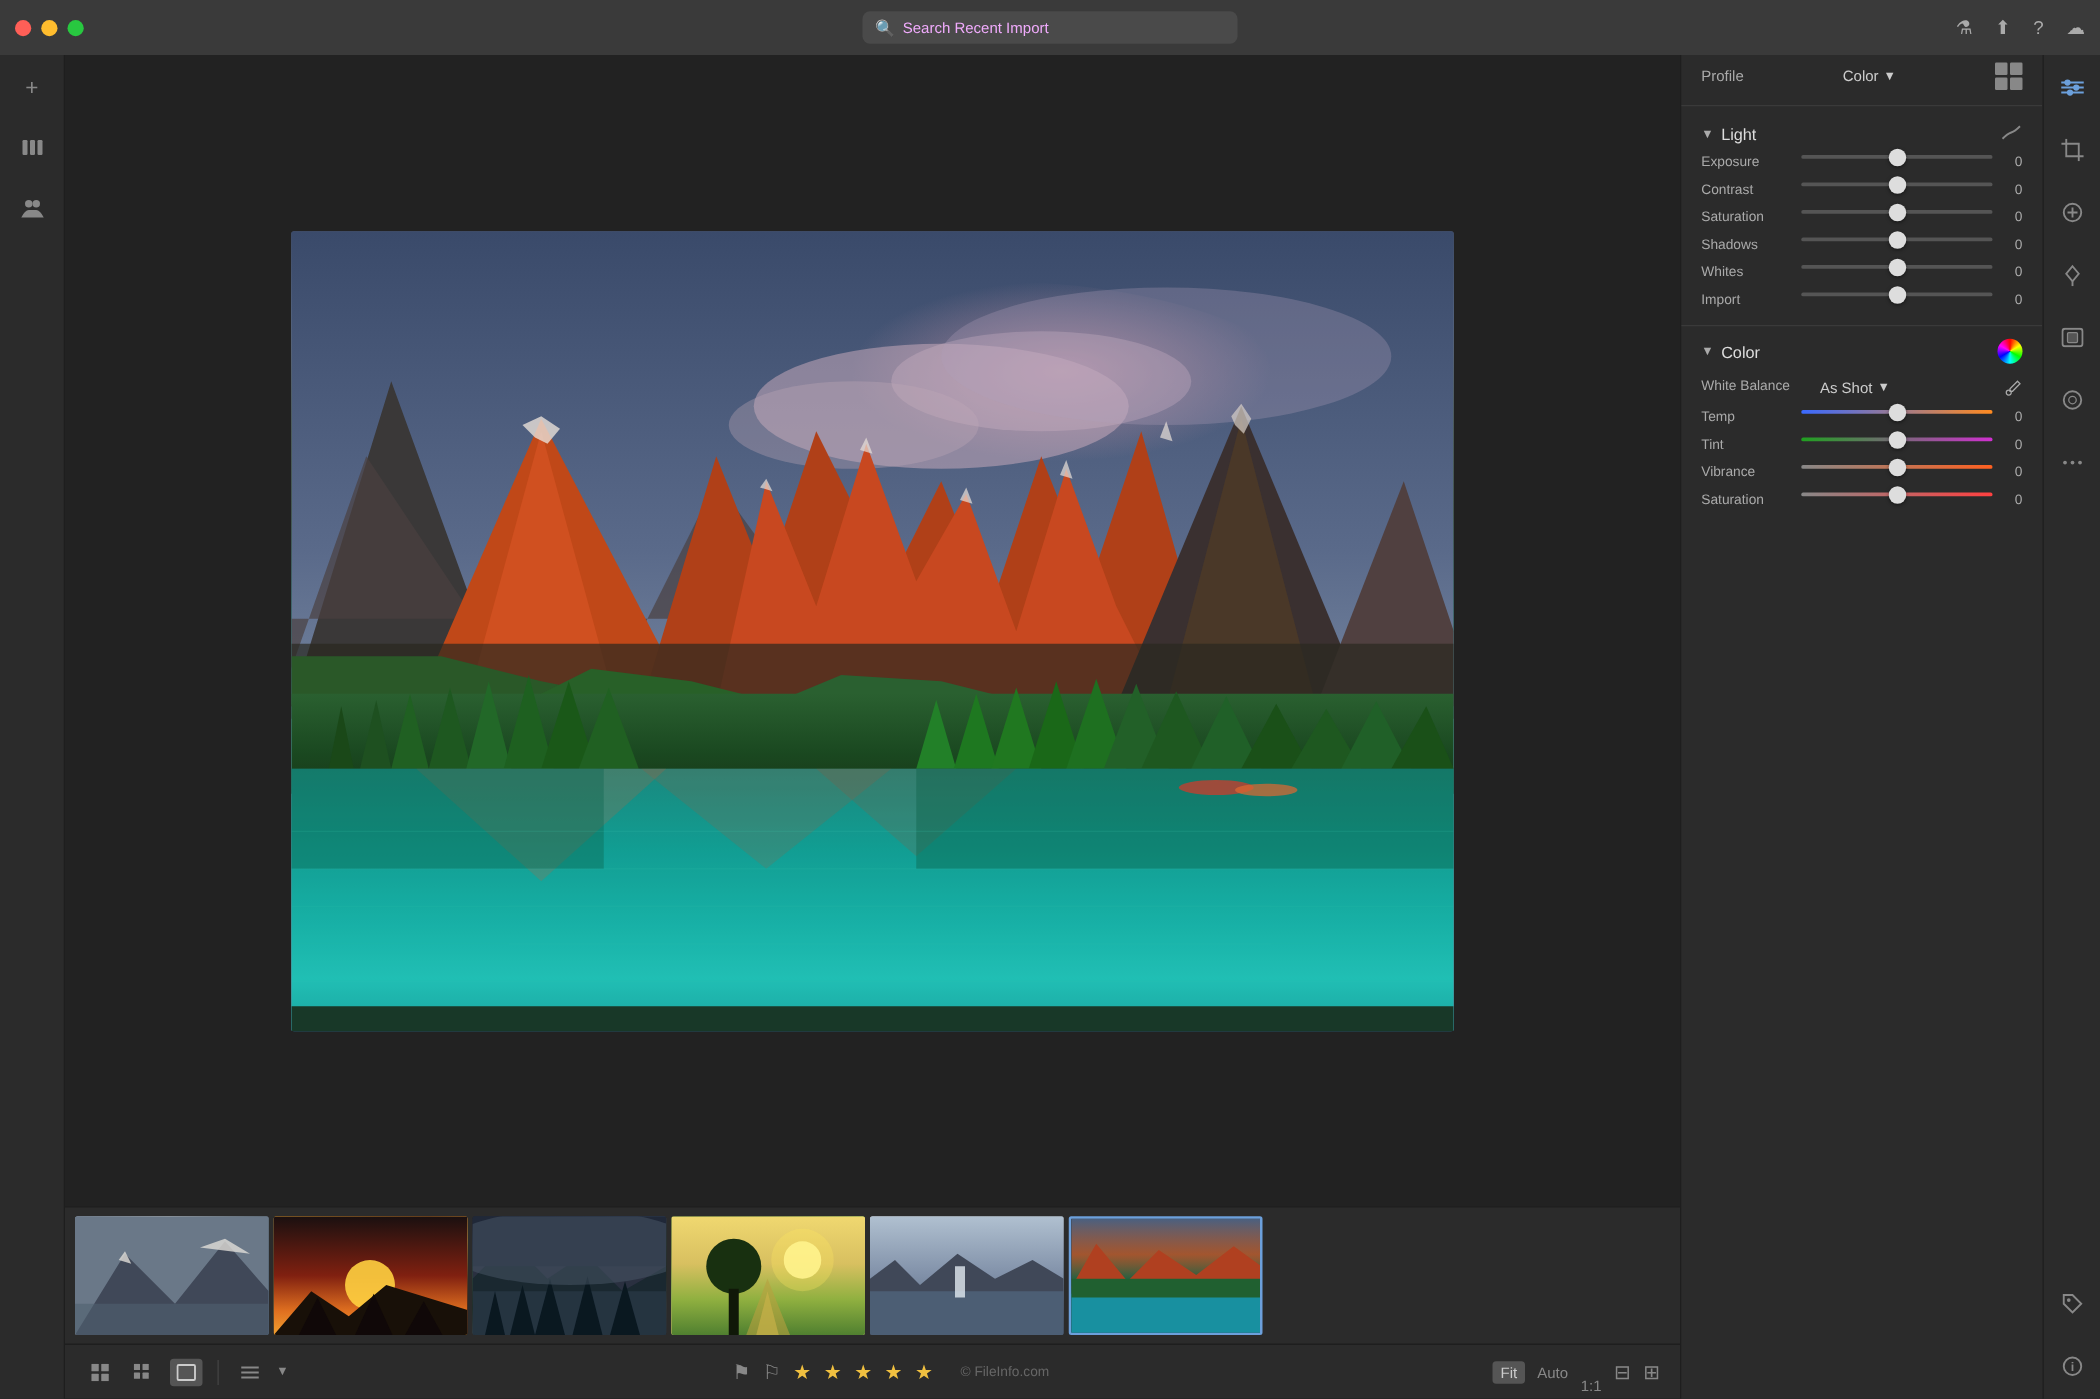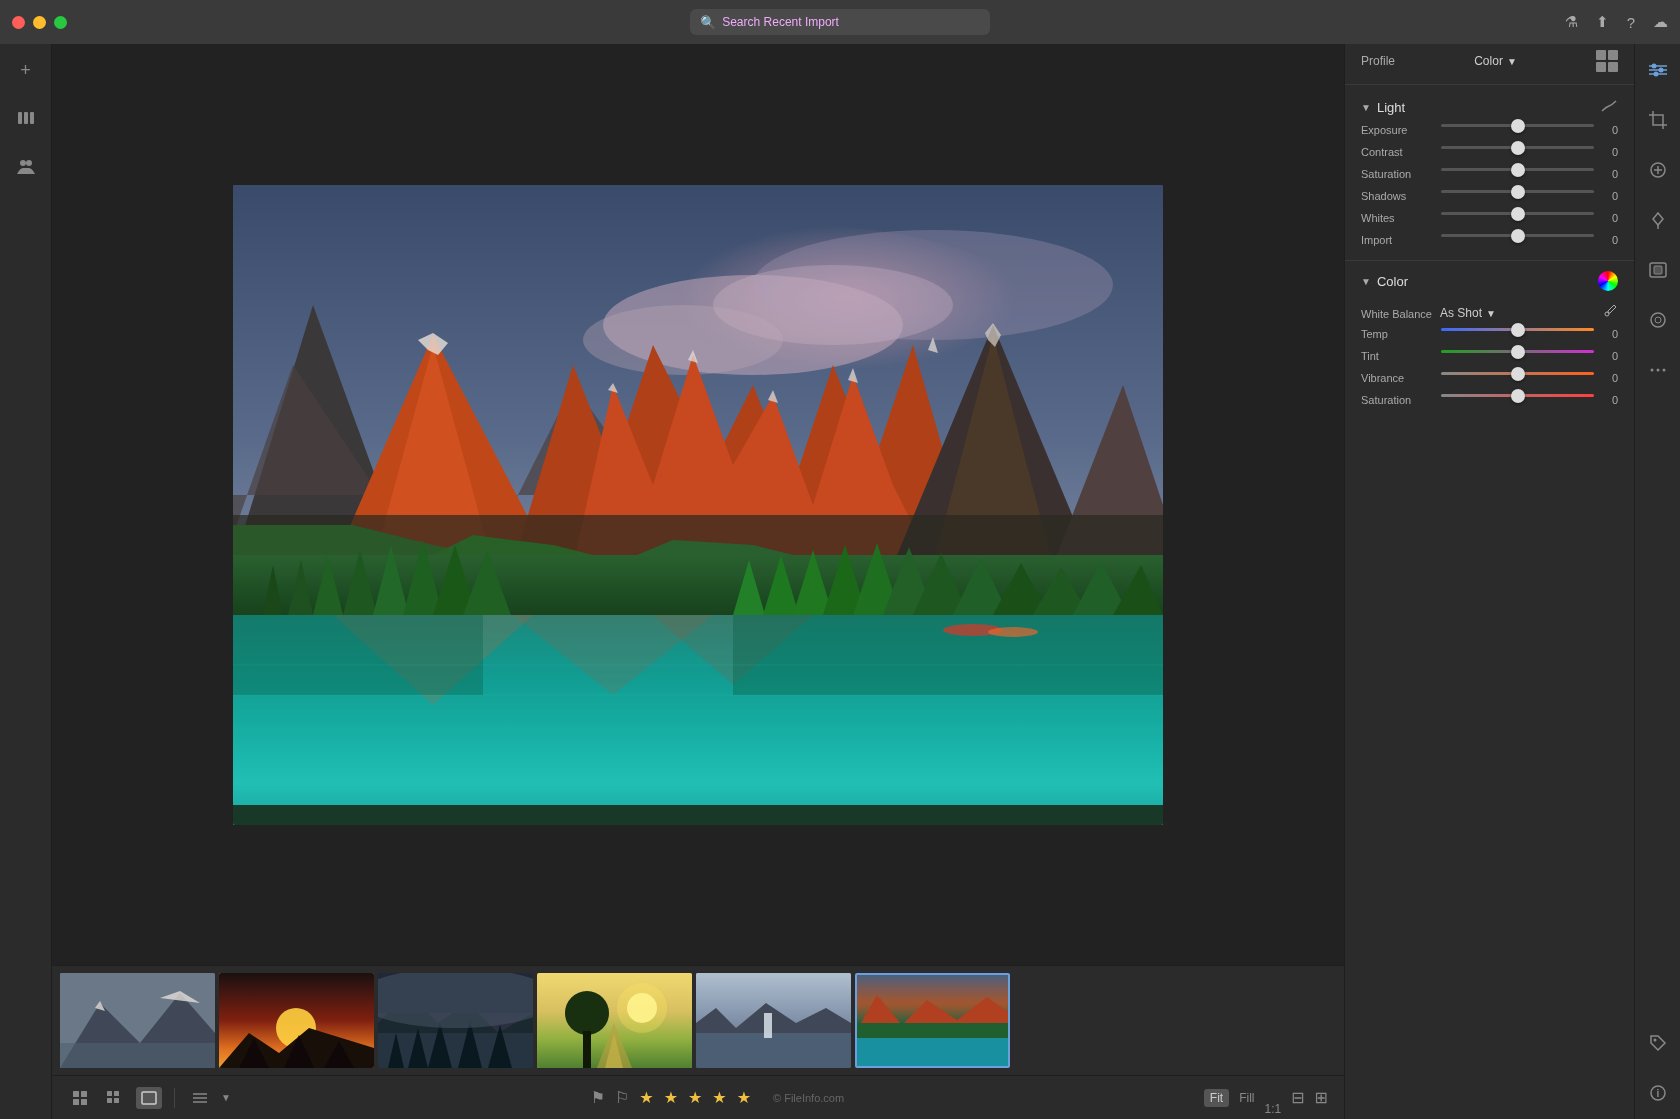--- a/index.html
+++ b/index.html
@@ -383,22 +383,22 @@
       width: 20px;
       height: 20px;
       border-radius: 50%;
       background: conic-gradient(red, yellow, lime, cyan, blue, magenta, red);
       cursor: pointer;
     }
 
     .white-balance-row {
       padding: 4px 16px 8px;
       display: flex;
-      align-items: flex-end;
-      gap: 8px;
+      align-items: flex-start;
+      gap: 24px;
     }
     .wb-label { font-size: 11px; color: #aaa; flex-shrink: 0; }
     .wb-select {
       display: flex;
       align-items: center;
       gap: 4px;
       font-size: 12px;
       color: #ccc;
       cursor: pointer;
     }
@@ -767,21 +767,21 @@
         <span style="color:#888;font-size:16px;">⚐</span>
         <span class="star">★</span>
         <span class="star">★</span>
         <span class="star">★</span>
         <span class="star">★</span>
         <span class="star">★</span>
         <span style="color:#666;font-size:11px;margin-left:12px;">© FileInfo.com</span>
       </div>
       <div class="bottom-right">
         <span class="fit-btn">Fit</span>
-        <span style="cursor:pointer;color:#888;font-size:12px;">Fill</span>
+        <span style="cursor:pointer;color:#888;font-size:12px;">Auto</span>
         <span style="cursor:pointer;color:#888;font-size:12px;margin-top:23px;">1:1</span>
         <span style="color:#888;font-size:16px;">⊟</span>
         <span style="color:#888;font-size:16px;">⊞</span>
       </div>
     </div>
   </div>
 
   <div id="right-panel">
 
 

